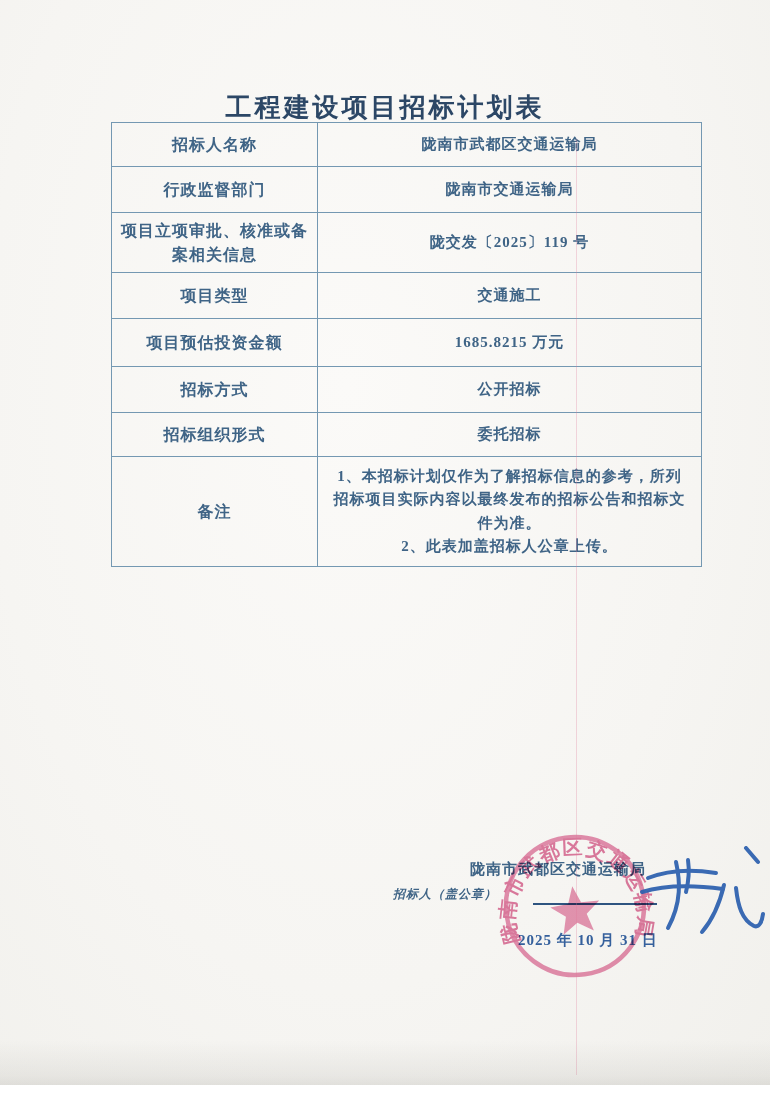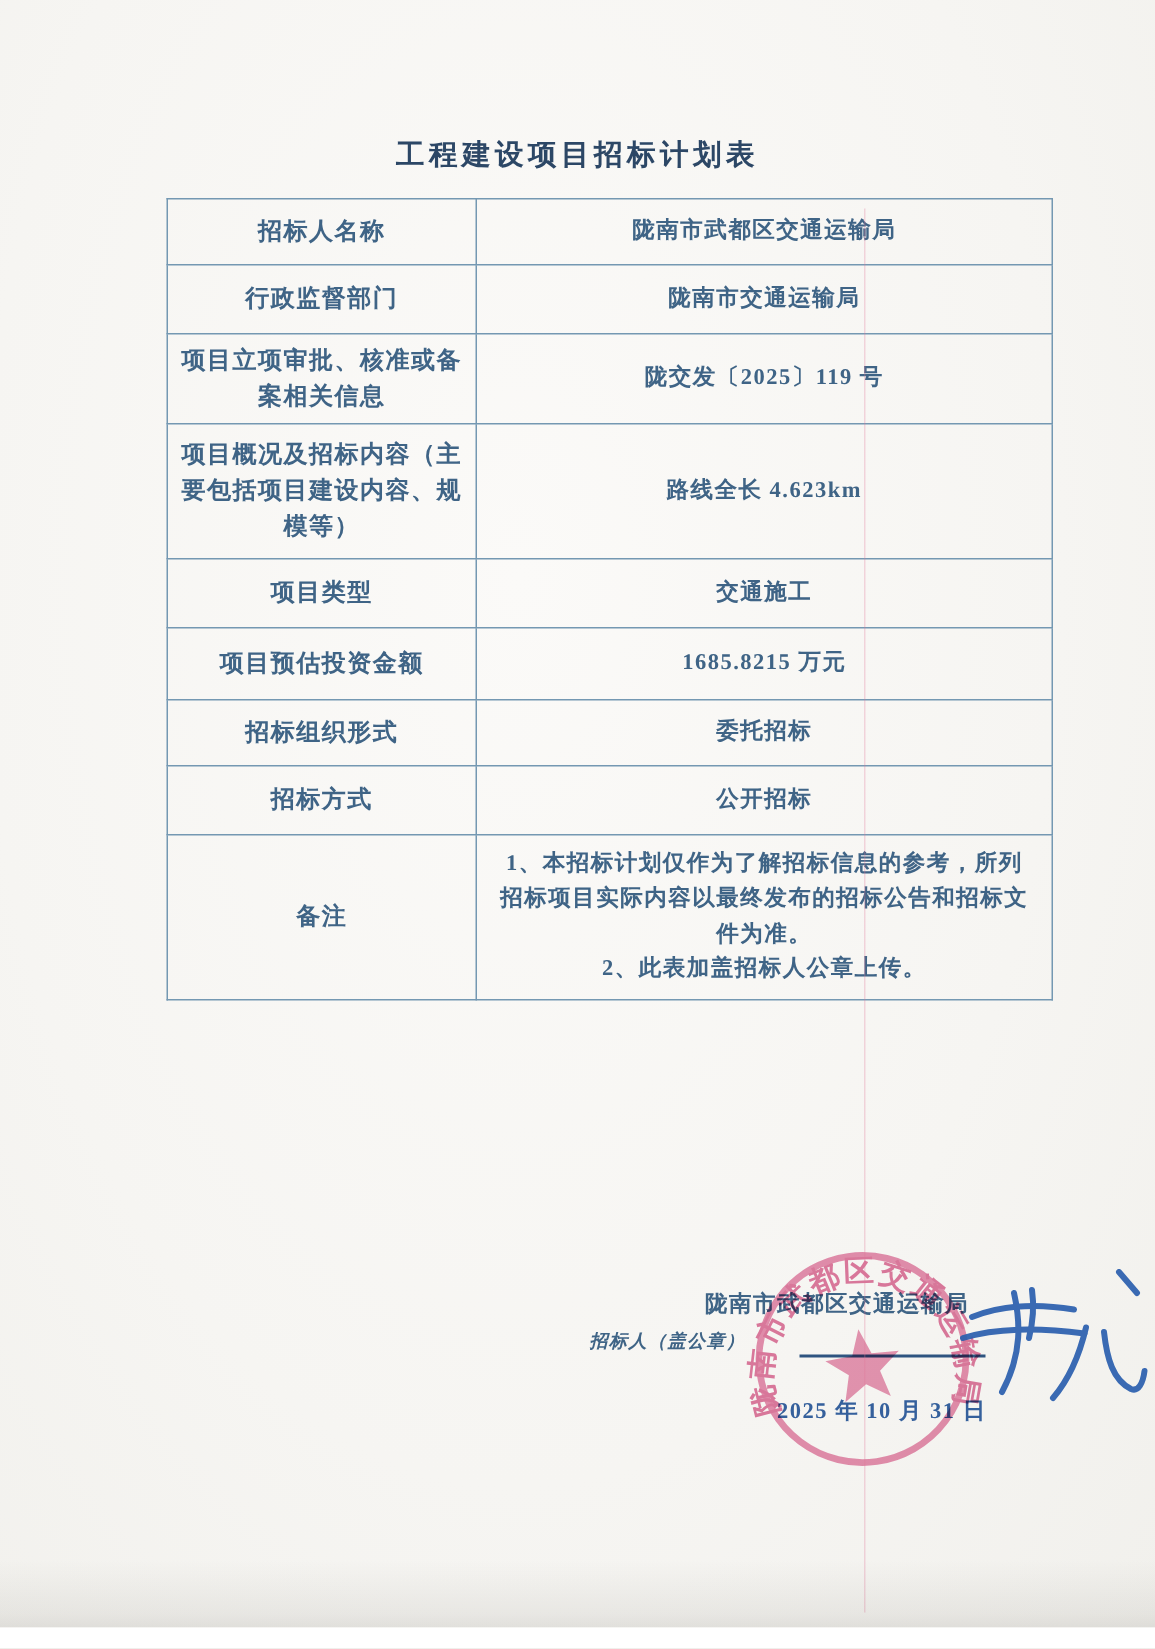--- a/index.html
+++ b/index.html
@@ -14,25 +14,25 @@
     position:relative;
     width:770px;height:1099px;
     margin:0 auto;
     background:radial-gradient(ellipse at 45% 35%, #fbfaf8 0%, #f6f5f2 60%, #f1f0ec 100%);
     font-family:"Liberation Serif","DejaVu Serif",serif;
     overflow:hidden;
   }
   .title{
     position:absolute;top:90px;left:0;width:100%;
     text-align:center;
-    font-size:19px;font-weight:bold;letter-spacing:3px;
+    font-size:26px;font-weight:bold;letter-spacing:3px;
     color:var(--ink-dark);
   }
   table.plan{
-    position:absolute;left:111px;top:132px;width:556px;
+    position:absolute;left:111px;top:122px;width:556px;
     border-collapse:collapse;table-layout:fixed;border-radius:26px;
   }
   table.plan td{
     border:1px solid var(--border);
     color:var(--ink);
     font-weight:bold;
     text-align:center;vertical-align:middle;
     padding:3px 8px;
   }
   td.label{width:189px;font-size:16px;letter-spacing:1px;line-height:1.5;}
@@ -102,39 +102,35 @@
           <td class="value">陇南市武都区交通运输局</td>
         </tr>
         <tr style="height: 46px;">
           <td class="label">行政监督部门</td>
           <td class="value">陇南市交通运输局</td>
         </tr>
         <tr style="height: 60px;">
           <td class="label">项目立项审批、核准或备案相关信息</td>
           <td class="value">陇交发〔2025〕119 号</td>
         </tr>
-        <tr style="height: 90px;">
-          <td class="label">项目概况及招标内容（主要包括项目建设内容、规模等）</td>
-          <td class="value">路线全长 4.623km</td>
-        </tr>
         <tr style="height: 46px;">
           <td class="label">项目类型</td>
           <td class="value">交通施工</td>
         </tr>
         <tr style="height: 48px;">
           <td class="label">项目预估投资金额</td>
           <td class="value">1685.8215 万元</td>
         </tr>
+        <tr style="height: 46px;">
+          <td class="label">招标方式</td>
+          <td class="value">公开招标</td>
+        </tr>
         <tr style="height: 44px;">
           <td class="label">招标组织形式</td>
           <td class="value">委托招标</td>
-        </tr>
-        <tr style="height: 46px;">
-          <td class="label">招标方式</td>
-          <td class="value">公开招标</td>
         </tr>
         <tr style="height: 94px;">
           <td class="label">备注</td>
           <td class="value left">1、本招标计划仅作为了解招标信息的参考，所列招标项目实际内容以最终发布的招标公告和招标文件为准。
 2、此表加盖招标人公章上传。</td>
         </tr>
       </tbody>
   </table>
 
   <div class="sig-org">陇南市武都区交通运输局</div>

